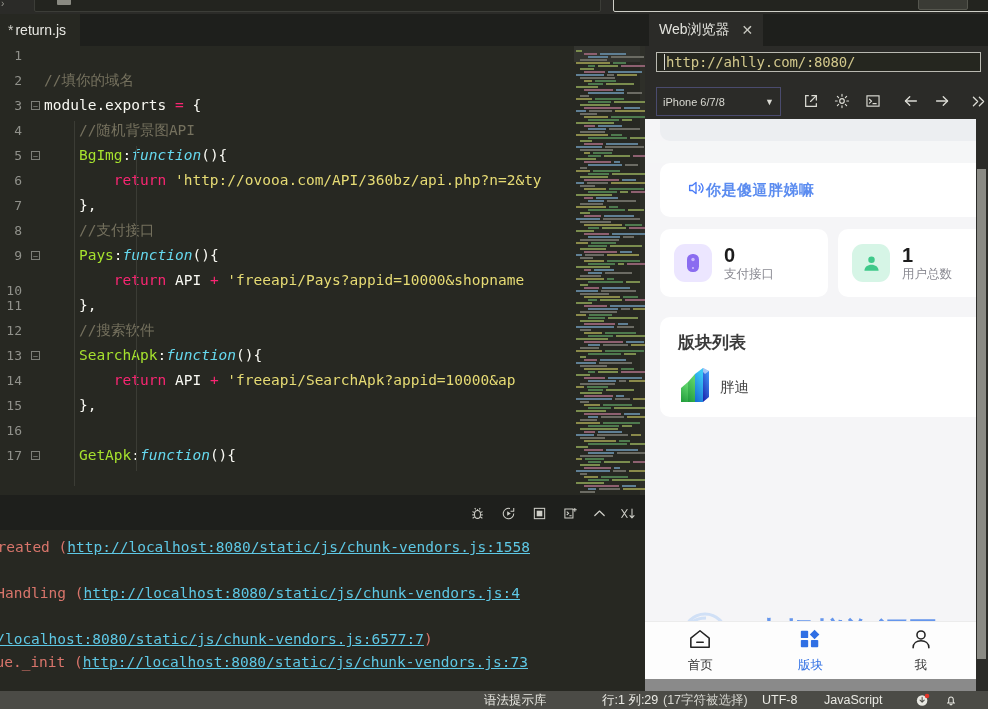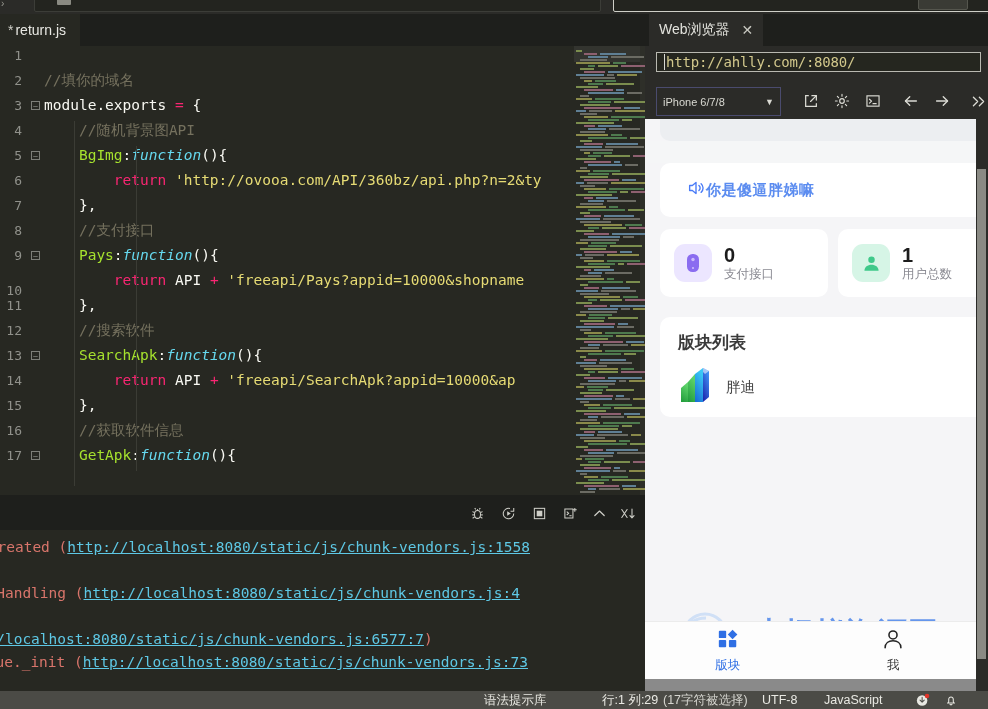--- a/index.html
+++ b/index.html
@@ -84,21 +84,21 @@
   .notice .ntext { color:#5b8cf0; font-size:15px; font-weight:bold; letter-spacing:0.5px; }
   .stats { position:absolute; left:15px; top:110px; width:360px; height:68px; }
   .stat { position:absolute; top:0; width:168px; height:68px; background:#fff; border-radius:10px; display:flex; align-items:center; }
   .stat .sico { width:38px; height:38px; border-radius:11px; margin-left:14px; display:flex; align-items:center; justify-content:center; }
   .stat .sbody { margin-left:12px; }
   .stat .snum { font-size:20px; font-weight:bold; color:#1c1c1c; line-height:21px; }
   .stat .slab { font-size:12.5px; color:#8a8a92; line-height:16px; }
   .panel { position:absolute; left:15px; top:198px; width:340px; height:100px; background:#fff; border-radius:10px; }
   .panel .ptitle { position:absolute; left:18px; top:14px; font-size:17px; font-weight:bold; color:#3a3a3a; }
   .panel .pitem { position:absolute; left:18px; top:48px; display:flex; align-items:center; }
-  .panel .pitem .pname { margin-left:6px; font-size:14.5px; color:#444; }
+  .panel .pitem .pname { margin-left:0; font-size:14.5px; color:#444; }
 
   .tabbarm { position:absolute; left:0; bottom:12px; width:331px; height:58px; background:#fdfdfd; border-top:1px solid #ececec; display:flex; }
   .tabbarm .titem { flex:1; display:flex; flex-direction:column; align-items:center; justify-content:center; gap:3px; }
   .tabbarm .tlab { font-size:12.5px; color:#333; }
   .tabbarm .titem.active .tlab { color:#2f6fe4; }
   .vp-bottom { position:absolute; left:0; bottom:0; width:331px; height:12px; background:#8a8a8a; }
 
   .watermark { position:absolute; left:0px; bottom:10px; width:340px; height:70px; pointer-events:none; opacity:.72; }
   .wm-text { position:absolute; font-weight:bold; color:#2e72e8; }
 
@@ -174,21 +174,20 @@
           <div class="cl" style="top: 122px;"><span class="k-plain">        </span><span class="k-ret">return </span><span class="k-str">'http://ovooa.com/API/360bz/api.php?n=2&amp;ty</span></div>
           <div class="cl" style="top: 147px;"><span class="k-plain">    },</span></div>
           <div class="cl" style="top: 172px;"><span class="k-com">    //支付接口</span></div>
           <div class="cl" style="top: 197px;"><span class="k-fn">    Pays</span><span class="k-plain">:</span><span class="k-kw">function</span><span class="k-plain">(){</span></div>
           <div class="cl" style="top: 222px;"><span class="k-plain">        </span><span class="k-ret">return </span><span class="k-plain">API </span><span class="k-op">+ </span><span class="k-str">'freeapi/Pays?appid=10000&amp;shopname</span></div>
           <div class="cl" style="top: 247px;"><span class="k-plain">    },</span></div>
           <div class="cl" style="top: 272px;"><span class="k-com">    //搜索软件</span></div>
           <div class="cl" style="top: 297px;"><span class="k-fn">    SearchApk</span><span class="k-plain">:</span><span class="k-kw">function</span><span class="k-plain">(){</span></div>
           <div class="cl" style="top: 322px;"><span class="k-plain">        </span><span class="k-ret">return </span><span class="k-plain">API </span><span class="k-op">+ </span><span class="k-str">'freeapi/SearchApk?appid=10000&amp;ap</span></div>
           <div class="cl" style="top: 347px;"><span class="k-plain">    },</span></div>
-          <div class="cl" style="top: 372px;"><span class="k-com">    //获取软件信息</span></div>
           <div class="cl" style="top: 397px;"><span class="k-fn">    GetApk</span><span class="k-plain">:</span><span class="k-kw">function</span><span class="k-plain">(){</span></div>
           <div class="indent-guide" style="left: 30px; top: 75px; height: 365px;"></div>
           <div class="indent-guide" style="left: 92px; top: 100px; height: 300px;"></div>
           <div class="indent-guide" style="left: 92px; top: 175px; height: 50px;"></div>
           <div class="indent-guide" style="left: 92px; top: 275px; height: 50px;"></div>
           <div class="indent-guide" style="left: 92px; top: 375px; height: 50px;"></div>
         </div>
       <div class="minimap" id="minimap">
         <div class="mm-slider"></div>
         <div class="mm-right"></div>
@@ -657,20 +656,29 @@
             <circle cx="66" cy="30" r="6" fill="#dbe8fb" stroke="none"></circle>
             <path d="M24 56c6-7 16-7 22-2"></path>
             <path d="M26 58 18 62"></path>
           </g>
         </svg>
         <div class="wm-text" style="left:108px; top:2px; font-size:30px; color:#2e72e8; letter-spacing:1px;">小蚂蚁资源网</div>
         <div class="wm-text" style="left:110px; top:38px; font-size:26px; color:#2e72e8; font-style:italic;">www.xmy7.com</div>
       </div>
 
       <div class="tabbarm">
+        <div class="titem">
+          <span>
+            <svg width="24" height="22" viewBox="0 0 26 24" fill="none" stroke="#222" stroke-width="1.7">
+              <path d="M3 11 13 3l10 8v10H3z" stroke-linejoin="round"></path>
+                <path d="M9.5 15.5h7" stroke-linecap="round"></path>
+            </svg>
+          </span>
+          <span class="tlab">首页</span>
+        </div>
         <div class="titem active">
           <span>
             <svg width="24" height="22" viewBox="0 0 26 24" fill="#2f6fe4">
               <rect x="3" y="3" width="8" height="8" rx="1"></rect>
               <path d="M18 2l5.2 5.2L18 12.4 12.8 7.2z"></path>
               <rect x="3" y="13" width="8" height="8" rx="1"></rect>
               <rect x="14" y="13" width="8" height="8" rx="1"></rect>
             </svg>
           </span>
           <span class="tlab">版块</span>

